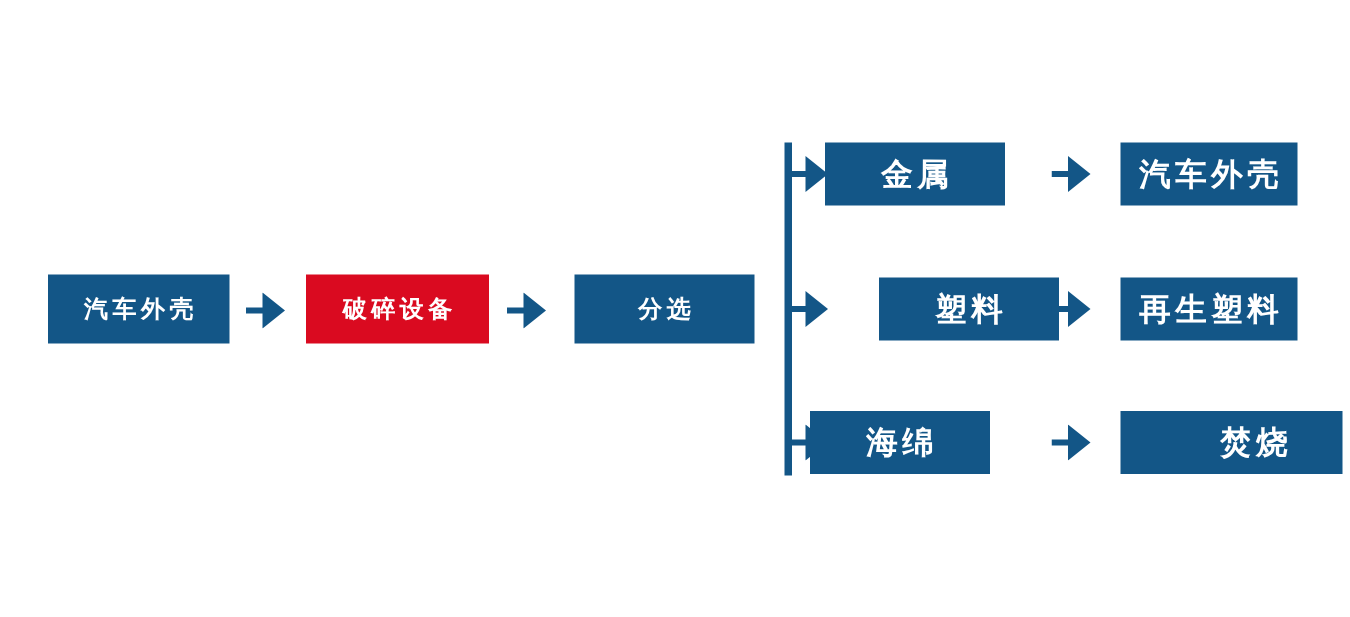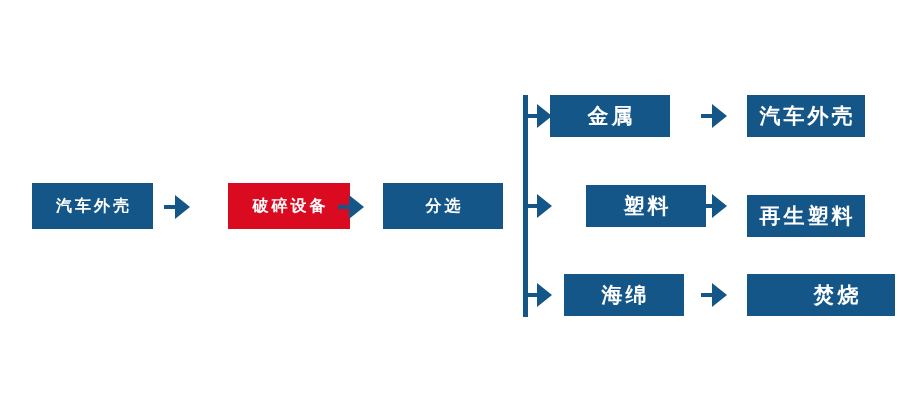--- a/index.html
+++ b/index.html
@@ -19,21 +19,21 @@
   .node{
     position:absolute;
     display:flex;align-items:center;justify-content:center;
     color:var(--text);
     font-weight:bold;
     letter-spacing:3px;
     text-indent:3px;
     white-space:nowrap;
   }
   .node.blue{background:var(--node-blue);}
-  .node.red{background:var(--node-red);margin-left:24px;}
+  .node.red{background:var(--node-red);}
   .main-node{height:46px;font-size:16px;font-family:Liberation Serif, serif;}
   .branch-node{height:42px;font-size:21px;}
   .arrow{
     position:absolute;
     width:27px;height:24px;
     color:var(--arrow);
   }
   .arrow svg{display:block;}
   .trunk{
     position:absolute;
@@ -90,29 +90,29 @@
       <polygon points="11,0 26,12 11,24" fill="currentColor"></polygon>
     </svg>
   </div>
   <div class="node blue branch-node" style="left:566px;top:185px;width:120px;margin-left:20px;">塑料</div>
   <div class="arrow" style="left:701px;top:194px;">
     <svg width="27" height="24" viewBox="0 0 27 24">
       <rect x="0" y="10" width="14" height="4" fill="currentColor"></rect>
       <polygon points="11,0 26,12 11,24" fill="currentColor"></polygon>
     </svg>
   </div>
-  <div class="node blue branch-node" style="left:747px;top:195px;width:118px;text-align:right;">再生塑料</div>
+  <div class="node blue branch-node" style="left:747px;top:185px;width:118px;text-align:right;">再生塑料</div>
 
   <div class="arrow" style="left:526px;top:283px;">
     <svg width="27" height="24" viewBox="0 0 27 24">
       <rect x="0" y="10" width="14" height="4" fill="currentColor"></rect>
       <polygon points="11,0 26,12 11,24" fill="currentColor"></polygon>
     </svg>
   </div>
-  <div class="node blue branch-node" style="left:564px;top:274px;width:120px;">海绵</div>
+  <div class="node blue branch-node" style="left:540px;top:274px;width:120px;">海绵</div>
   <div class="arrow" style="left:701px;top:283px;">
     <svg width="27" height="24" viewBox="0 0 27 24">
       <rect x="0" y="10" width="14" height="4" fill="currentColor"></rect>
       <polygon points="11,0 26,12 11,24" fill="currentColor"></polygon>
     </svg>
   </div>
   <div class="node blue branch-node" style="left:747px;top:274px;width:118px;padding-left:30px;">焚烧</div>
 
 </div>
 

